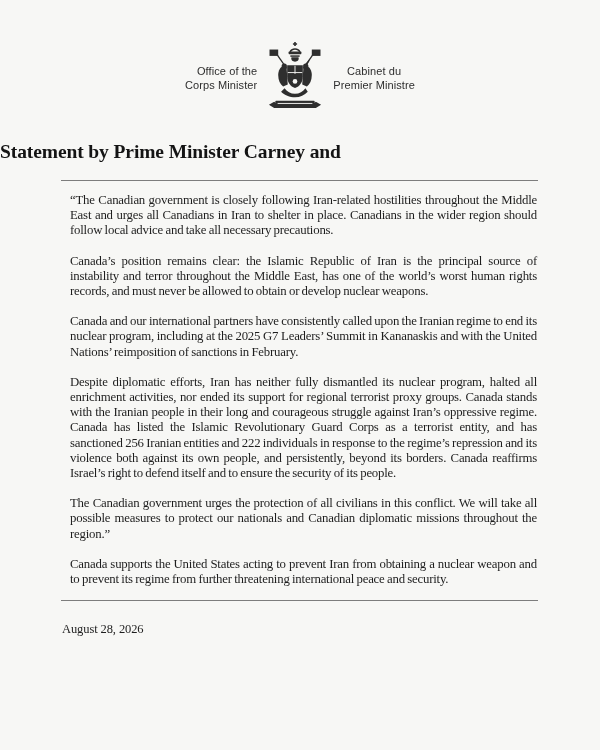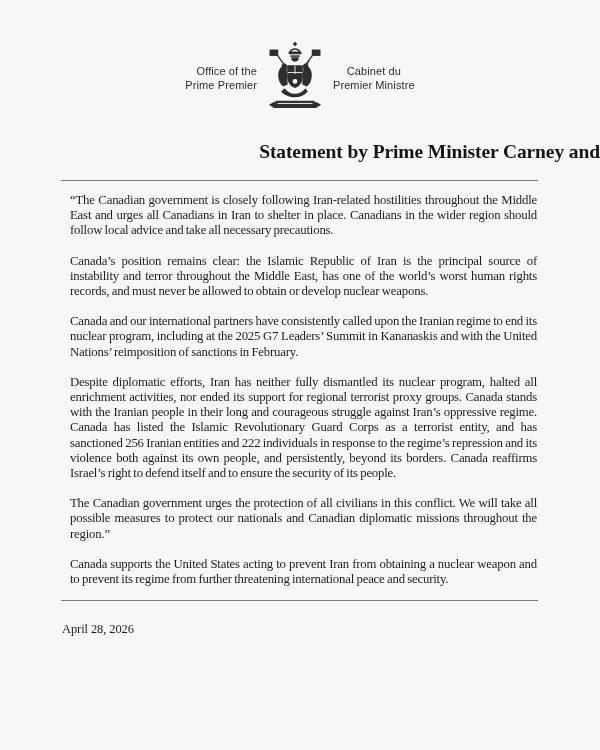--- a/index.html
+++ b/index.html
@@ -29,21 +29,21 @@
   }
   .dept-en { text-align: right; }
   .dept-fr { text-align: center; }
   .dept span { display: block; }
   .arms { width: 58px; height: 73px; flex: 0 0 auto; }
   .arms svg { display: block; }
 
   
   h1 {
     margin: 24px 0 0 0;
-    text-align: right;
+    text-align: left;
     font-size: 19.5px;
     line-height: 25px;
     font-weight: bold;
     color: #141414;
     letter-spacing: -0.1px;
   }
   h1 span { display: block; white-space: nowrap; }
 
   
   hr.rule {
@@ -76,21 +76,21 @@
   }
 </style>
 </head>
 <body>
 
 <div class="page">
 
   <header class="masthead">
     <div class="dept dept-en">
       <span>Office of the</span>
-      <span>Prime Premier</span>
+      <span>Corps Minister</span>
     </div>
 
     <div class="arms">
       <svg viewBox="0 0 100 126" width="58" height="73" aria-hidden="true">
         <g fill="#2e2e2e">
           <path d="M48.6 0h2.8v2.2h2.2v2.6h-2.2V7h-2.8V4.8h-2.2V2.2h2.2z"></path>
           <path d="M40.5 17c1-8.5 18-8.5 19 0l-2.6.9c-1-6.2-12.8-6.2-13.8 0z"></path>
           <rect x="39" y="16.5" width="22" height="4.5" rx="1"></rect>
           <rect x="42" y="23" width="16" height="2.6"></rect>
           <path d="M44 26.5c-1.8 4.5 2 7.5 6 7.5s7.8-3 6-7.5z"></path>
@@ -133,15 +133,15 @@
     <p>“The Canadian government is closely following Iran-related hostilities throughout the Middle East and urges all Canadians in Iran to shelter in place. Canadians in the wider region should follow local advice and take all necessary precautions.</p>
     <p>Canada’s position remains clear: the Islamic Republic of Iran is the principal source of instability and terror throughout the Middle East, has one of the world’s worst human rights records, and must never be allowed to obtain or develop nuclear weapons.</p>
     <p>Canada and our international partners have consistently called upon the Iranian regime to end its nuclear program, including at the 2025 G7 Leaders’ Summit in Kananaskis and with the United Nations’ reimposition of sanctions in February.</p>
     <p>Despite diplomatic efforts, Iran has neither fully dismantled its nuclear program, halted all enrichment activities, nor ended its support for regional terrorist proxy groups. Canada stands with the Iranian people in their long and courageous struggle against Iran’s oppressive regime. Canada has listed the Islamic Revolutionary Guard Corps as a terrorist entity, and has sanctioned 256 Iranian entities and 222 individuals in response to the regime’s repression and its violence both against its own people, and persistently, beyond its borders. Canada reaffirms Israel’s right to defend itself and to ensure the security of its people.</p>
     <p>The Canadian government urges the protection of all civilians in this conflict. We will take all possible measures to protect our nationals and Canadian diplomatic missions throughout the region.”</p>
     <p>Canada supports the United States acting to prevent Iran from obtaining a nuclear weapon and to prevent its regime from further threatening international peace and security.</p>
   </main>
 
   <hr class="rule bottom">
 
-  <div class="date">April 28, 2026</div>
+  <div class="date">August 28, 2026</div>
 
 </div>
 
 </body></html>

